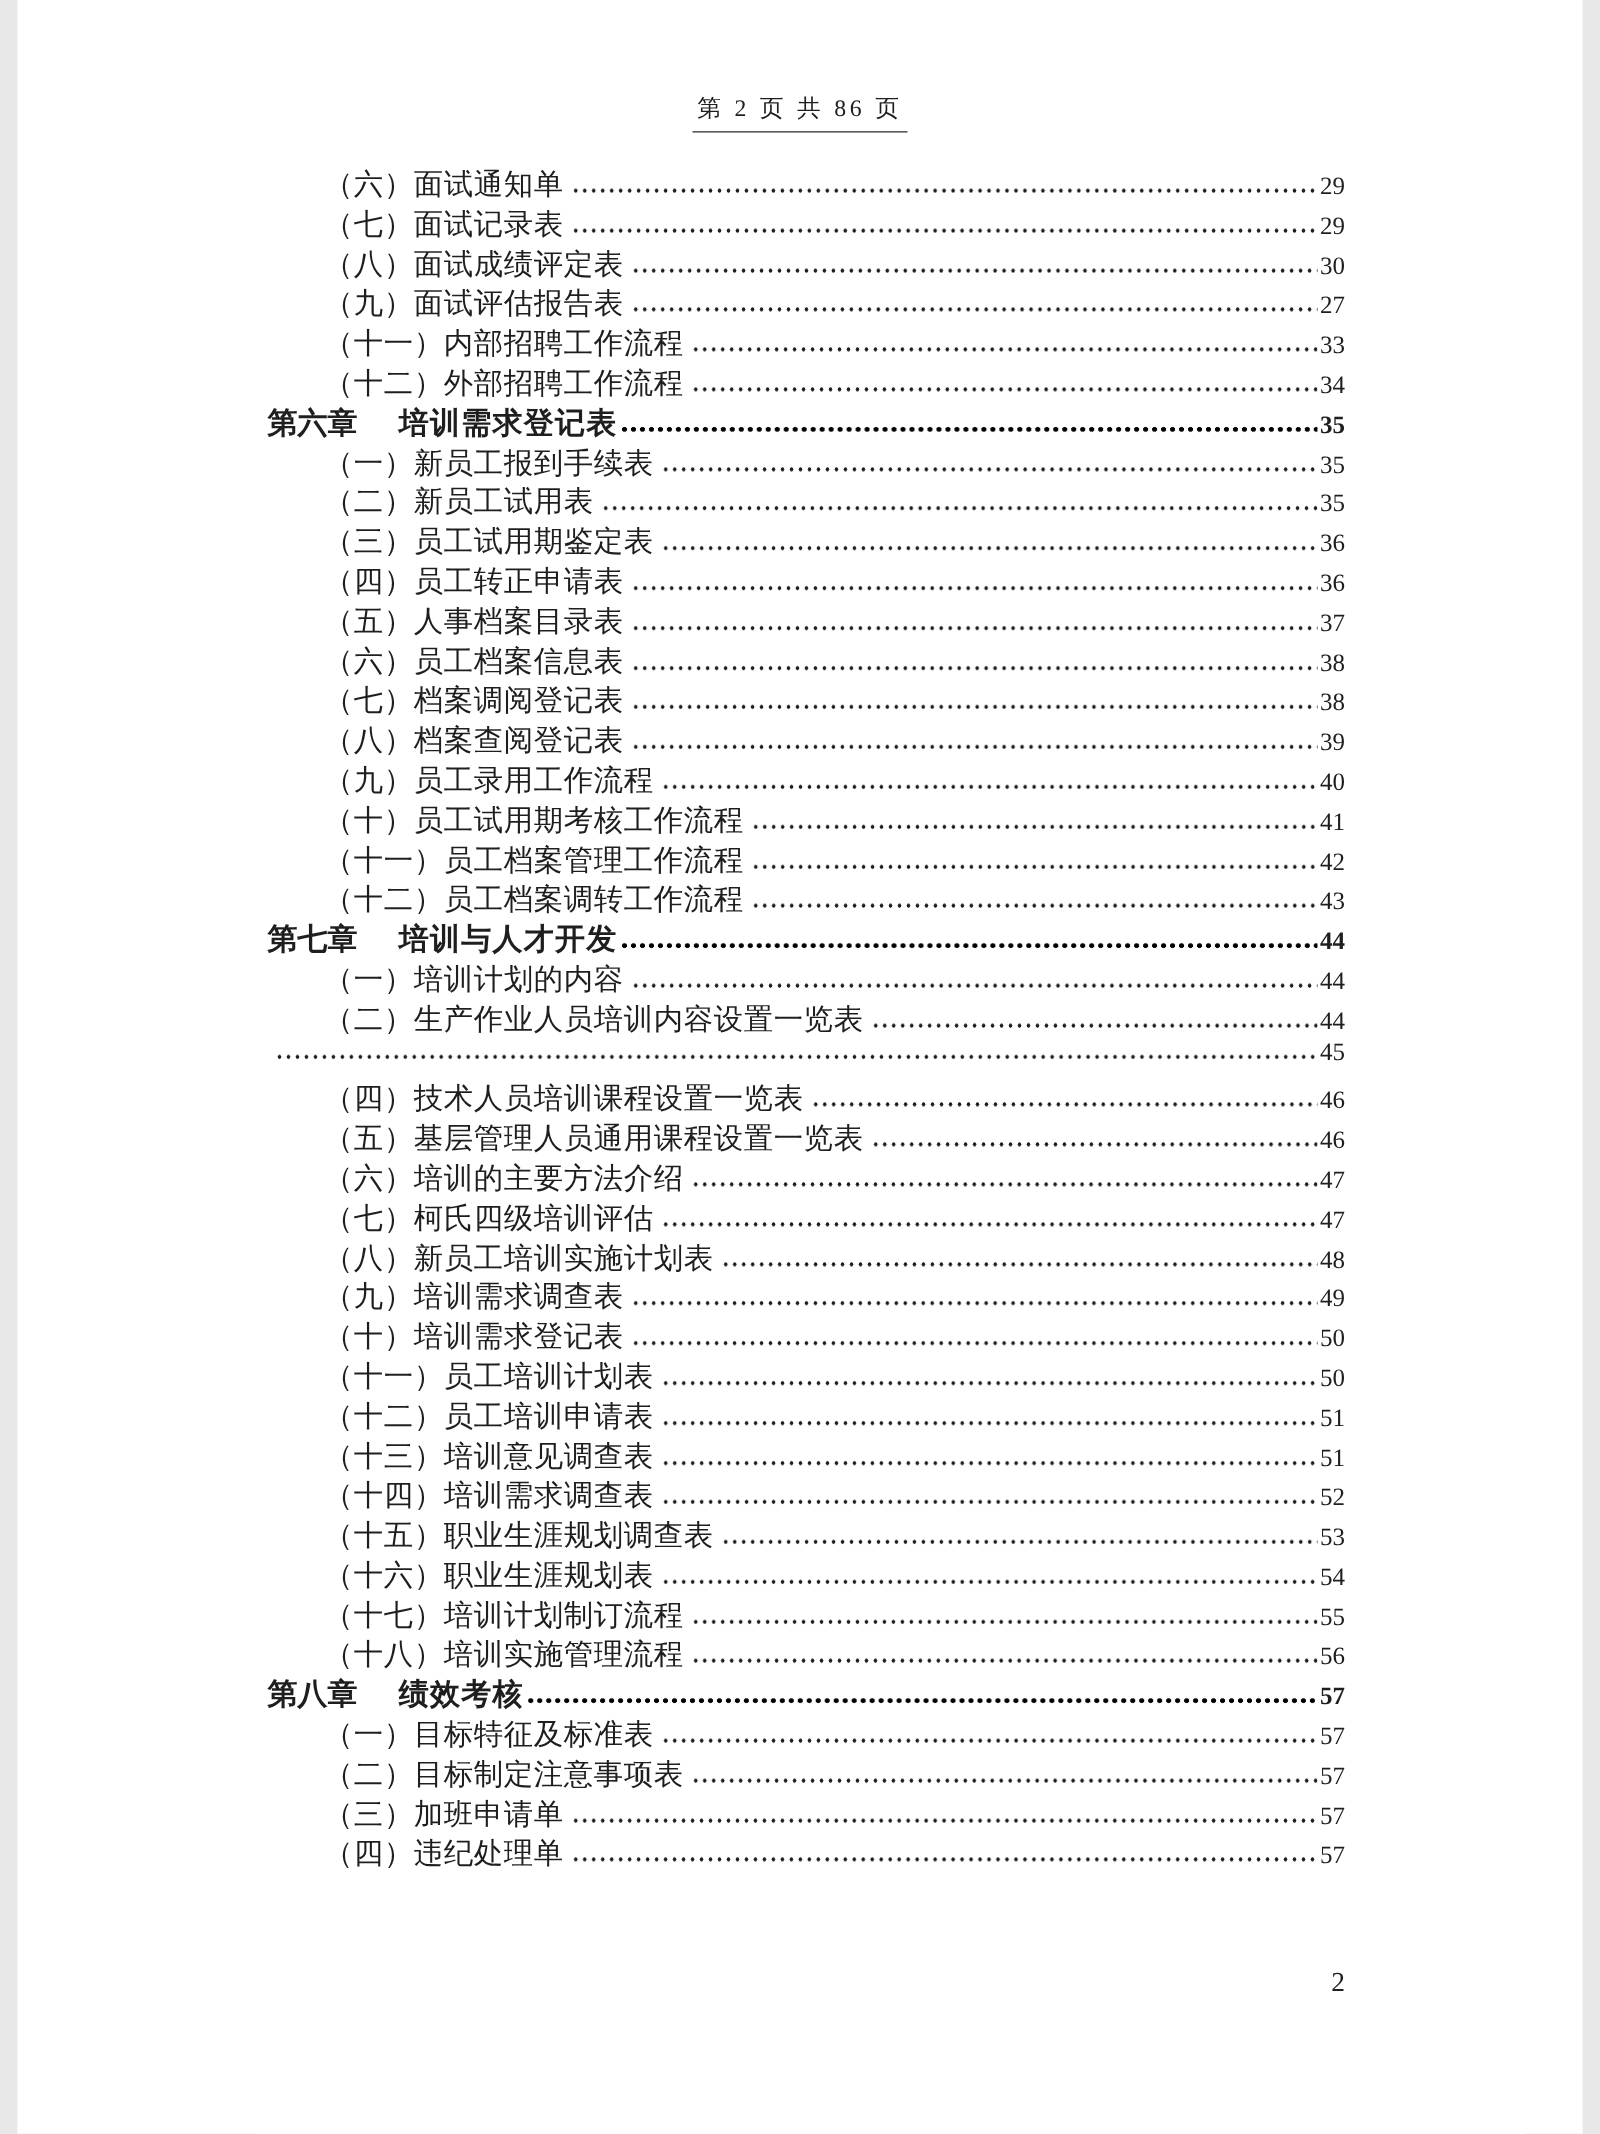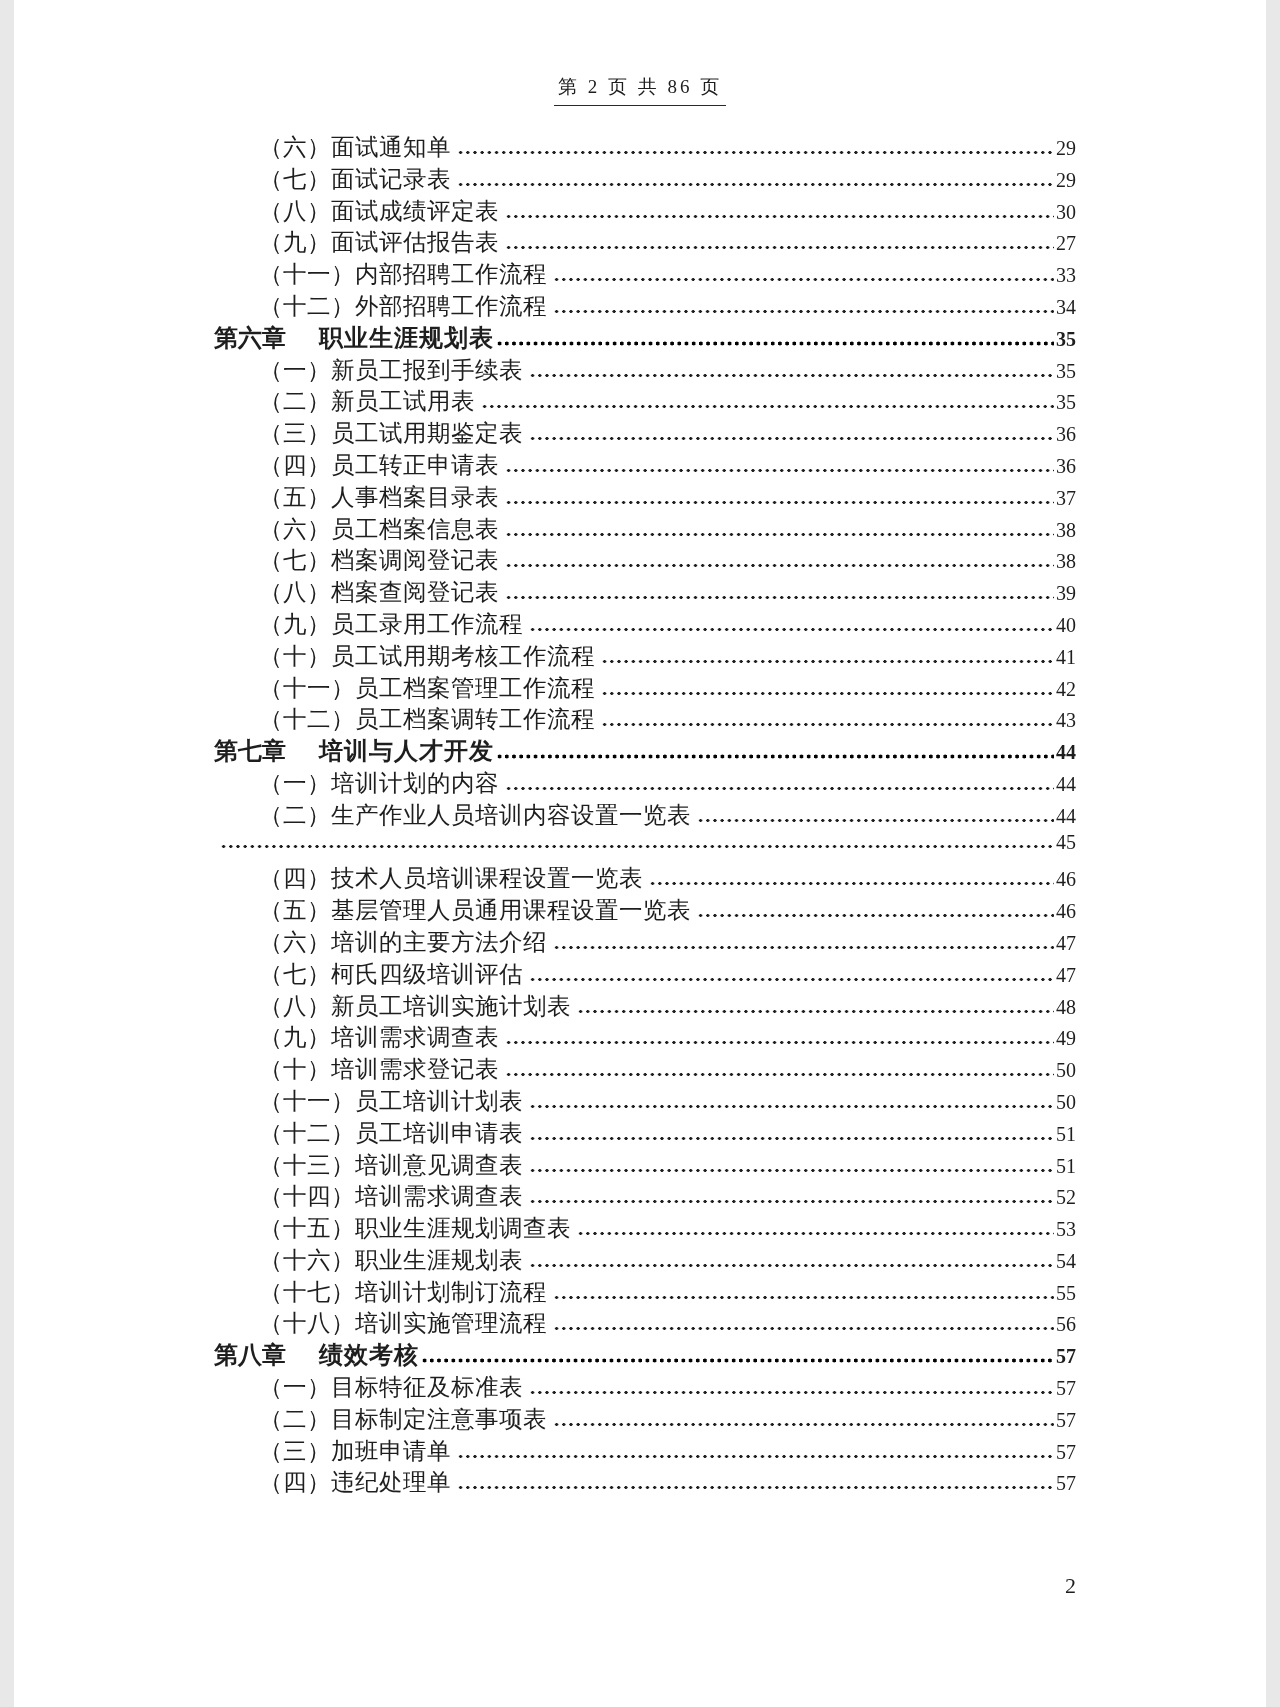--- a/index.html
+++ b/index.html
@@ -123,21 +123,21 @@
         <span class="leader"></span>
         <span class="page-num">33</span>
       </div>
       <div class="toc-row">
         <span class="item-label">（十二）外部招聘工作流程</span>
         <span class="leader"></span>
         <span class="page-num">34</span>
       </div>
       <div class="toc-row chapter">
         <span class="chap-num">第六章</span>
-        <span class="chap-title">职业生涯规划表</span>
+        <span class="chap-title">培训需求登记表</span>
         <span class="leader"></span>
         <span class="page-num">35</span>
       </div>
       <div class="toc-row">
         <span class="item-label">（一）新员工报到手续表</span>
         <span class="leader"></span>
         <span class="page-num">35</span>
       </div>
       <div class="toc-row">
         <span class="item-label">（二）新员工试用表</span>

